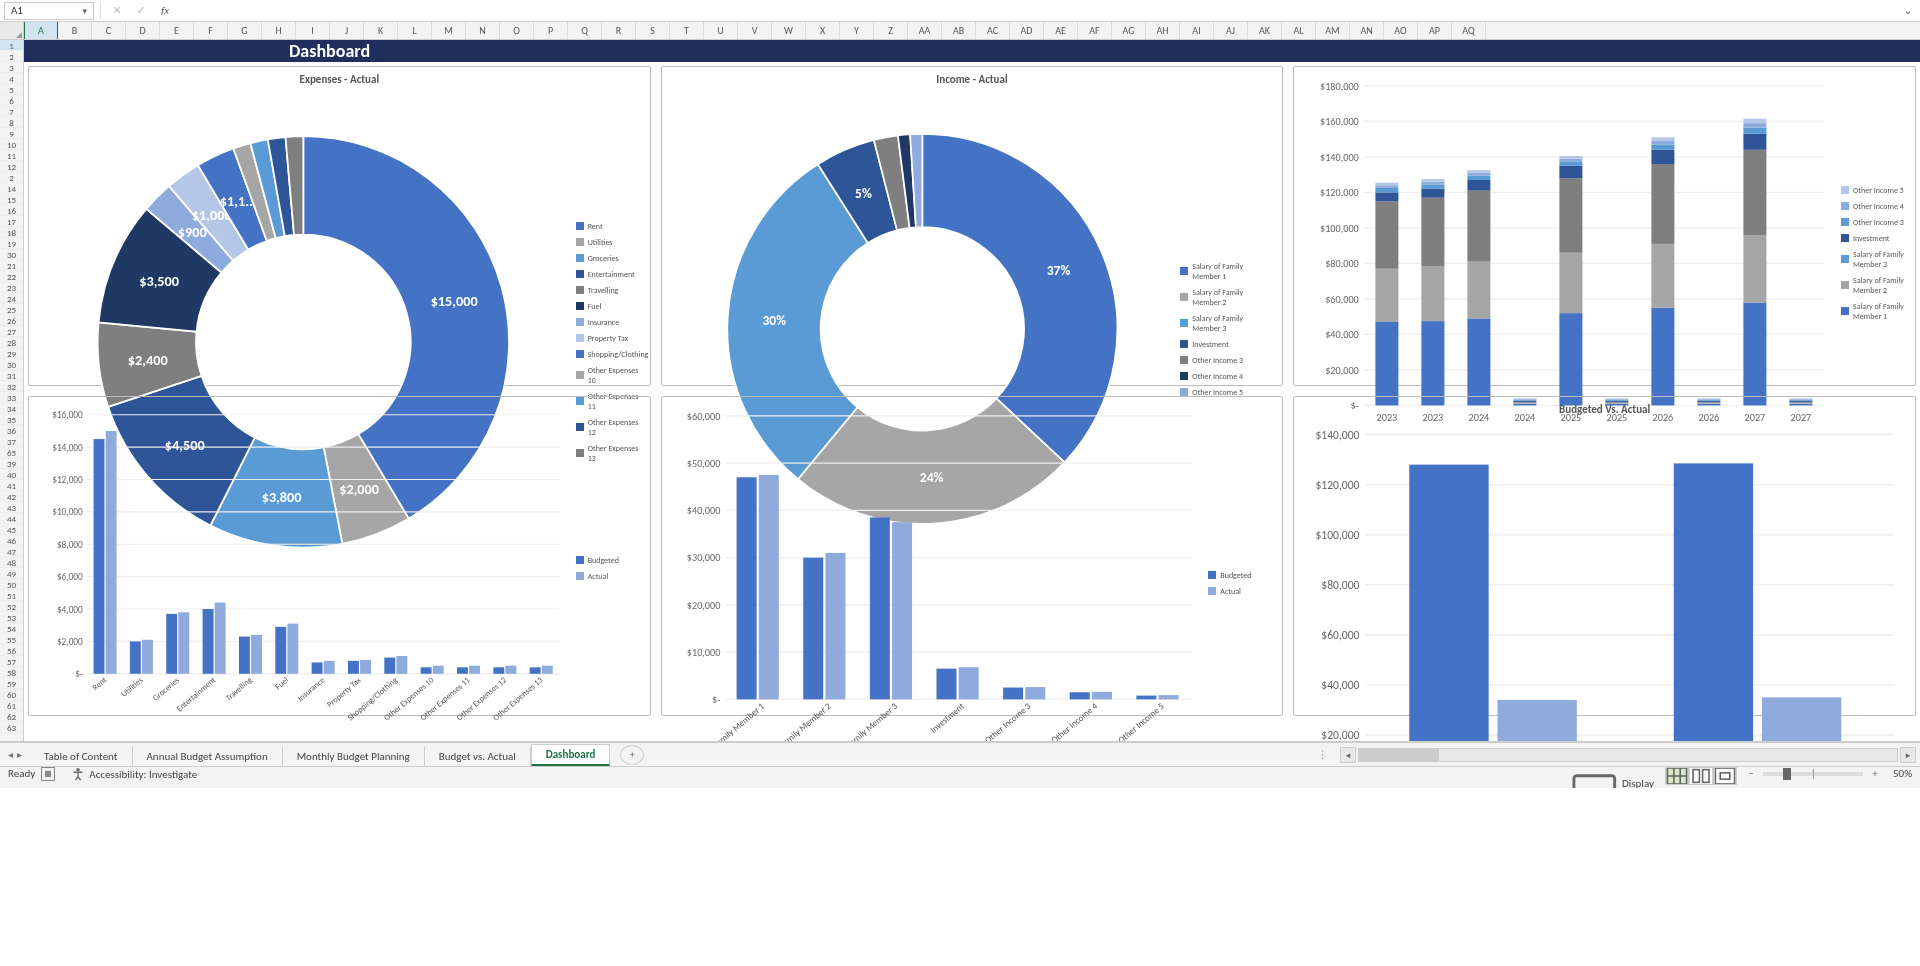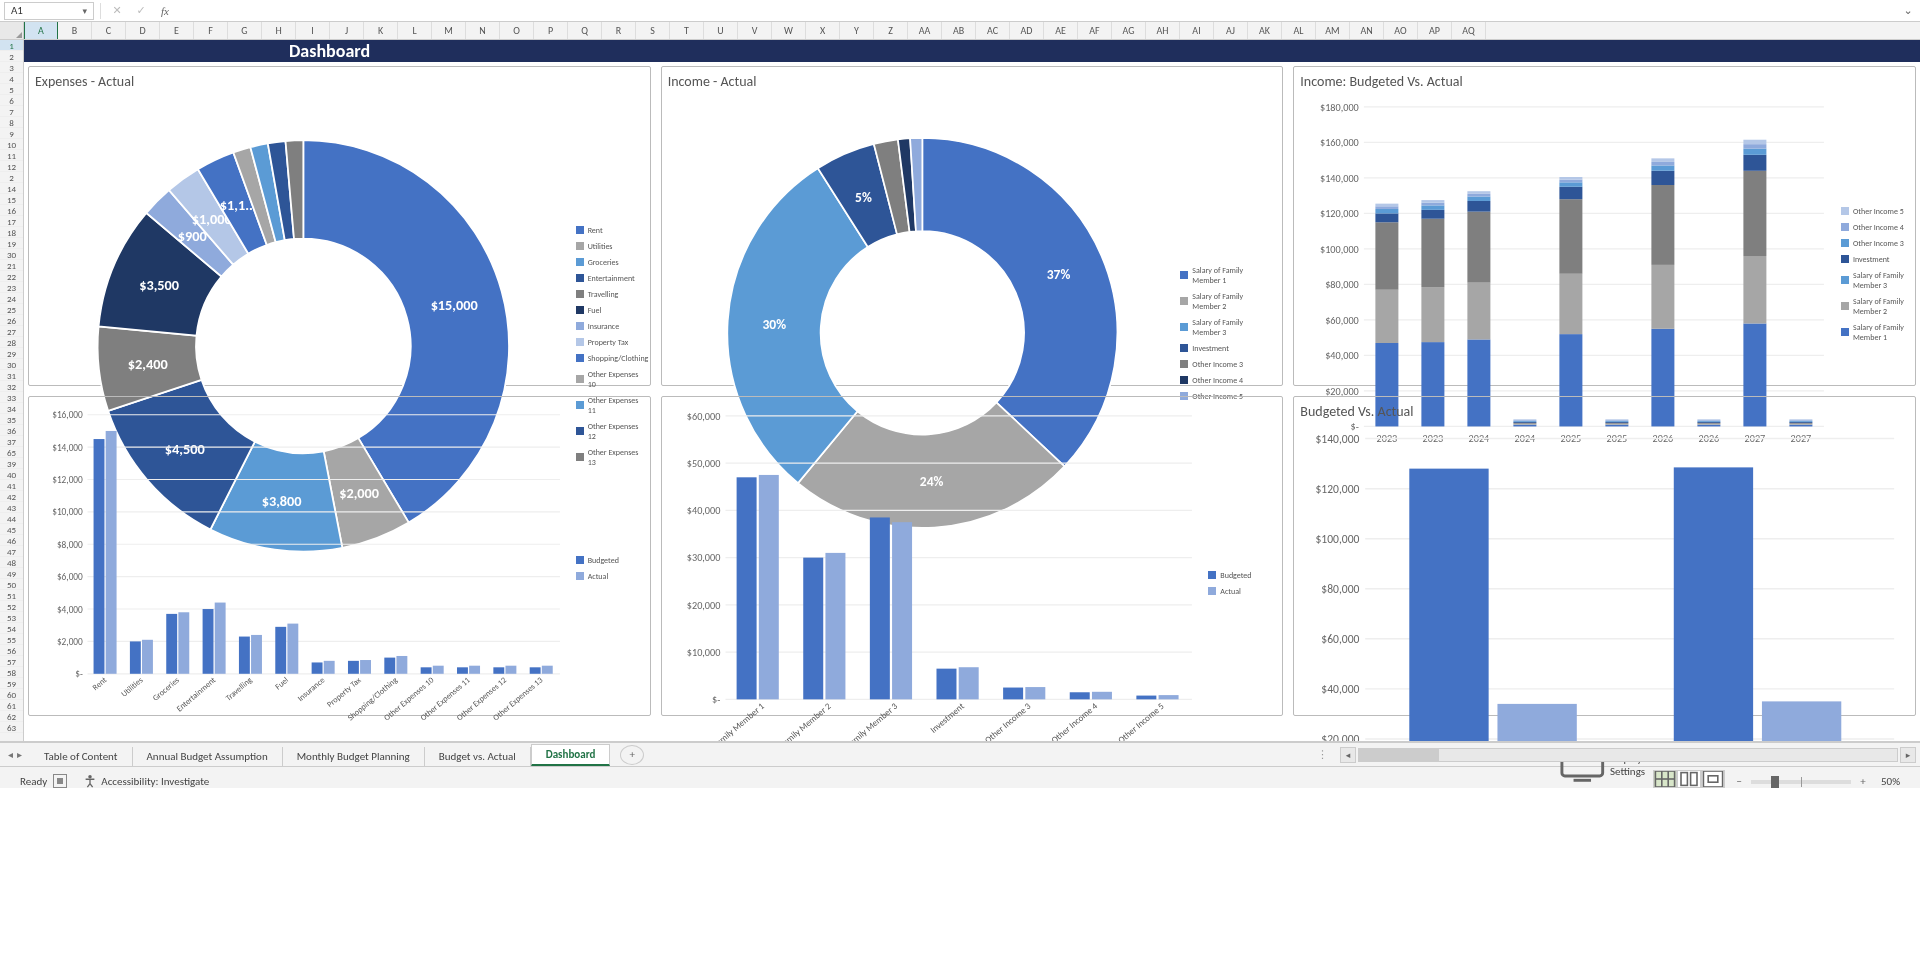--- a/index.html
+++ b/index.html
@@ -6,21 +6,21 @@
 body { font-family: "Segoe UI", Calibri, Arial, sans-serif; font-size: 11px; background: #fff; color: #333; overflow: hidden; }
 
 
 .formula-row { display: flex; align-items: center; height: 22px; border-bottom: 1px solid #ccc; background: #fff; padding: 0 4px; gap: 4px; }
 .name-box { width: 90px; height: 18px; border: 1px solid #ccc; padding: 0 6px; display: flex; align-items: center; justify-content: space-between; background: #fff; font-size: 11px; }
 .name-box .dd { color: #666; font-size: 9px; }
 .fbar-btn { width: 20px; height: 18px; display: flex; align-items: center; justify-content: center; color: #999; cursor: default; }
 .fbar-sep { width: 1px; height: 16px; background: #ddd; margin: 0 2px; }
 .fbar-x { color: #bbb; }
 .fbar-check { color: #bbb; }
-.fbar-fx { font-style: italic; color: #666; font-family: Liberation Serif, serif; }
+.fbar-fx { font-style: italic; color: #666; }
 .formula-input { flex: 1; height: 18px; border: none; outline: none; font-size: 11px; }
 .formula-expand { width: 16px; color: #666; text-align: center; }
 
 
 .col-headers { display: flex; height: 18px; background: #f3f3f3; border-bottom: 1px solid #ccc; }
 .corner { width: 24px; border-right: 1px solid #ccc; background: #e8e8e8; display:flex; align-items:flex-end; justify-content:flex-end; }
 .corner::after { content:""; width:0; height:0; border-left:6px solid transparent; border-bottom:6px solid #999; margin:0 1px 1px 0;}
 .cols { display: flex; flex: 1; overflow: hidden; }
 .col { width: 34px; text-align: center; border-right: 1px solid #ddd; color: #555; font-size: 10px; display:flex; align-items:center; justify-content:center; }
 .col.sel { background: #d2e3f1; border-left:1px solid #217346; border-right:1px solid #217346; color:#217346; }
@@ -29,21 +29,21 @@
 .grid-area { display: flex; height: 702px; border-bottom:1px solid #ccc; }
 .row-headers { width: 24px; background: #f3f3f3; border-right: 1px solid #ccc; }
 .rh { height: 11px; text-align: center; color: #555; font-size: 9px; border-bottom: 1px solid #eee; line-height:11px; }
 .rh.sel { background:#d2e3f1; color:#217346; }
 .sheet { position: relative; flex: 1; background: #fff; overflow: hidden; }
 
 
 .dash-title { position: absolute; top: 0; left: 0; right: 0; height: 22px; background: #1f2e5c; color: #fff; font-size: 18px; font-weight: bold; display: flex; align-items: center; padding-left: 265px; }
 .charts { position: absolute; top: 26px; left: 4px; right: 4px; display: grid; grid-template-columns: 1fr 1fr 1fr; grid-template-rows: 320px 320px; gap: 10px; }
 .chart-box { border: 1px solid #bbb; border-radius: 2px; padding: 6px; position: relative; display: flex; flex-direction: column; }
-.chart-title { text-align: left; font-size: 14px; color: #555; font-weight: 400; margin-bottom: 4px; }
+.chart-title { text-align: center; font-size: 11px; color: #555; font-weight: 700; margin-bottom: 4px; }
 .chart-body { flex: 1; display: flex; }
 .chart-canvas { flex: 1; position: relative; }
 .chart-legend { width: 100px; padding: 4px; font-size: 8px; color: #555; display: flex; flex-direction: column; justify-content: center; gap: 6px; }
 .chart-legend.wide { width: 72px; }
 .leg-item { display: flex; align-items: center; gap: 4px; }
 .leg-sw { width: 8px; height: 8px; flex-shrink:0; }
 
 svg { width: 100%; height: 100%; }
 .axis-label { font-size: 8px; fill: #666; text-anchor: middle; }
 .axis-label.y { text-anchor: end; }
@@ -61,21 +61,21 @@
 .tab.active { background: #fff; border-top: 1px solid #ccc; border-left:1px solid #ccc; border-right:1px solid #ccc; border-bottom: 2px solid #217346; color: #217346; font-weight:600; }
 .tab-add { width: 24px; height: 20px; display: flex; align-items: center; justify-content: center; border:1px solid #ccc; border-radius:50%; margin: 0 10px; color: #666; }
 .tab-spacer { flex:1; }
 .tab-dots { color:#999; padding: 0 8px; }
 .hscroll-nav { display:flex; align-items:center; gap:2px; padding:0 4px; }
 .hscroll-nav .sb-btn { width:16px; height:16px; display:flex; align-items:center; justify-content:center; background:#e8e8e8; border:1px solid #ccc; color:#666; font-size:9px; }
 .hscroll-track { width: 540px; height:14px; background:#e8e8e8; border:1px solid #ccc; position:relative; }
 .hscroll-thumb { position:absolute; left:0; top:0; height:100%; width:80px; background:#ccc; }
 
 
-.status-bar { display: flex; align-items: flex-end; height: 22px; background: #f3f3f3; border-top: 1px solid #ccc; padding: 0 20px; font-size: 11px; color: #444; }
+.status-bar { display: flex; align-items: flex-start; height: 22px; background: #f3f3f3; border-top: 1px solid #ccc; padding: 0 8px; font-size: 11px; color: #444; }
 .status-bar .spacer { flex:1; }
 .sb-btn-group { display:flex; gap:0; margin: 0 6px; }
 .sb-view { width: 24px; height: 18px; border:1px solid #ccc; display:flex; align-items:center; justify-content:center; background:#fff; font-size:10px; color:#666; }
 .sb-view.active { background:#d8e6c9; }
 .zoom-ctrl { display: flex; align-items: center; gap: 4px; }
 .zoom-slider { width: 100px; height: 4px; background: #ddd; position: relative; }
 .zoom-slider::before { content:""; position:absolute; left:50%; top:-3px; width:1px; height:10px; background:#999; }
 .zoom-thumb { position: absolute; top: -4px; width: 8px; height: 12px; background: #666; }
 .zb { width:16px; text-align:center; color:#666; cursor:default; }
 
@@ -347,21 +347,20 @@
               </div>
               <div class="leg-item">
                 <span class="leg-sw" style="background:#8faadc"></span>
                 <span>Other Income 5</span>
               </div>
             </div>
         </div>
       </div>
 
       <div class="chart-box">
-        <div class="chart-title">Income: Budgeted Vs. Actual</div>
         <div class="chart-body">
           <div class="chart-canvas"><svg viewBox="0 0 420 280" id="stack3" preserveAspectRatio="none">
                 <text x="46" y="261" class="axis-label y">$-</text>
                 <line x1="50" x2="410" y1="258" y2="258" stroke="#eee"></line>
                 <text x="46" y="233.44444444444446" class="axis-label y">$20,000</text>
                 <line x1="50" x2="410" y1="230.44444444444446" y2="230.44444444444446" stroke="#eee"></line>
                 <text x="46" y="205.88888888888889" class="axis-label y">$40,000</text>
                 <line x1="50" x2="410" y1="202.88888888888889" y2="202.88888888888889" stroke="#eee"></line>
                 <text x="46" y="178.33333333333334" class="axis-label y">$60,000</text>
                 <line x1="50" x2="410" y1="175.33333333333334" y2="175.33333333333334" stroke="#eee"></line>

